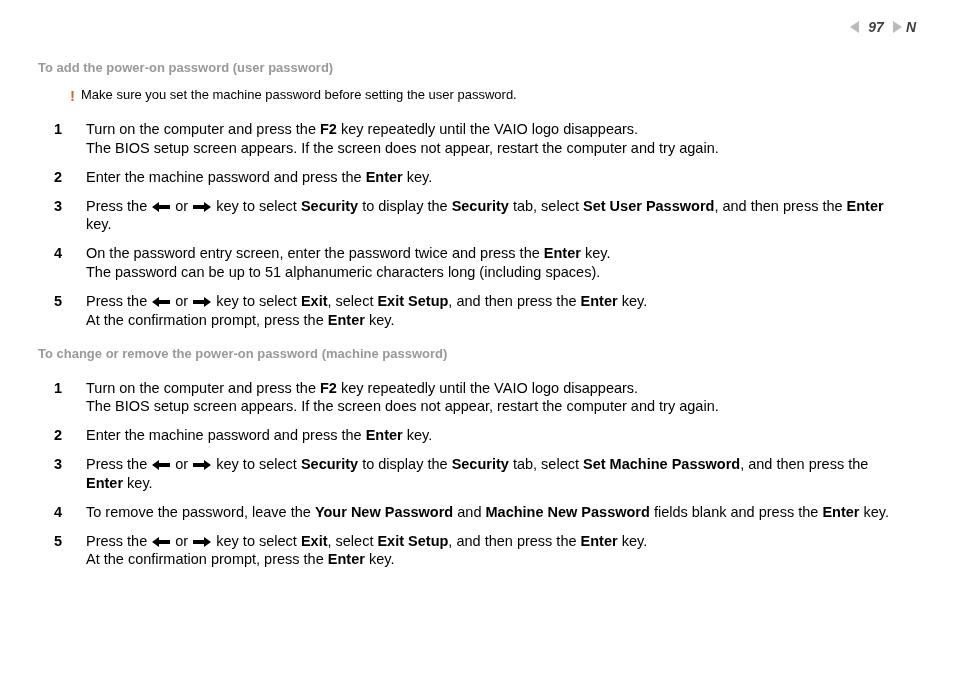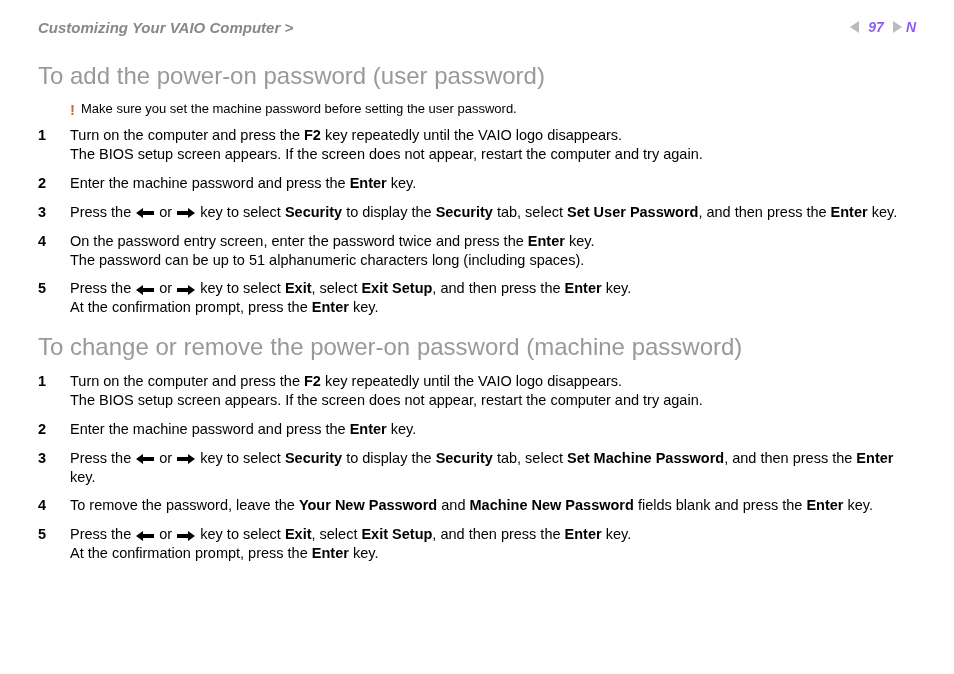--- a/index.html
+++ b/index.html
@@ -23,30 +23,30 @@
       color: #888;
       font-style: italic;
       font-weight: bold;
       font-size: 15px;
       line-height: 1.35;
     }
     .pagenav {
       display: flex;
       align-items: center;
       gap: 6px;
-      color: #8b5cf6;
+      color: #404040;
       font-weight: bold;
       font-style: italic;
       font-size: 14px;
     }
     .nav-arrow svg { display: block; }
     .section-title {
       color: #999;
-      font-size: 24px;
-      font-weight: normal;
+      font-size: 13px;
+      font-weight: bold;
       margin: 14px 0 10px 0;
     }
     .warning-block {
       margin-left: 32px;
       display: flex;
       align-items: flex-start;
       gap: 6px;
       margin-bottom: 8px;
     }
     .warning-mark {
@@ -57,21 +57,21 @@
       margin-top: 1px;
     }
     .warning-text {
       font-size: 13px;
       font-family: Arial, Helvetica, sans-serif;
       text-align: center;
     }
     ol.steps {
       list-style: none;
       counter-reset: step;
-      margin: 0;
+      margin: 16px;
       padding: 0;
     }
     ol.steps > li {
       counter-increment: step;
       position: relative;
       padding-left: 32px;
       margin-bottom: 10px;
     }
     ol.steps > li::before {
       content: counter(step);
@@ -89,21 +89,21 @@
       line-height: 0;
       margin: 0 1px;
     }
     .arrow-glyph svg { display: inline; }
   </style>
 </head>
 <body>
 
 <div class="header">
   <div class="breadcrumb">
-    <span>Customizing Your VAIO Computer &gt;</span><br>
+    <br>
   </div>
   <div class="pagenav">
     <span class="nav-arrow">
       <svg width="14" height="14" viewBox="0 0 14 14">
           <polygon points="11,1 11,13 2,7" fill="#bbb"></polygon>
         </svg>
     </span>
     <span>97</span>
     <span class="nav-arrow">
       <svg width="14" height="14" viewBox="0 0 14 14">

